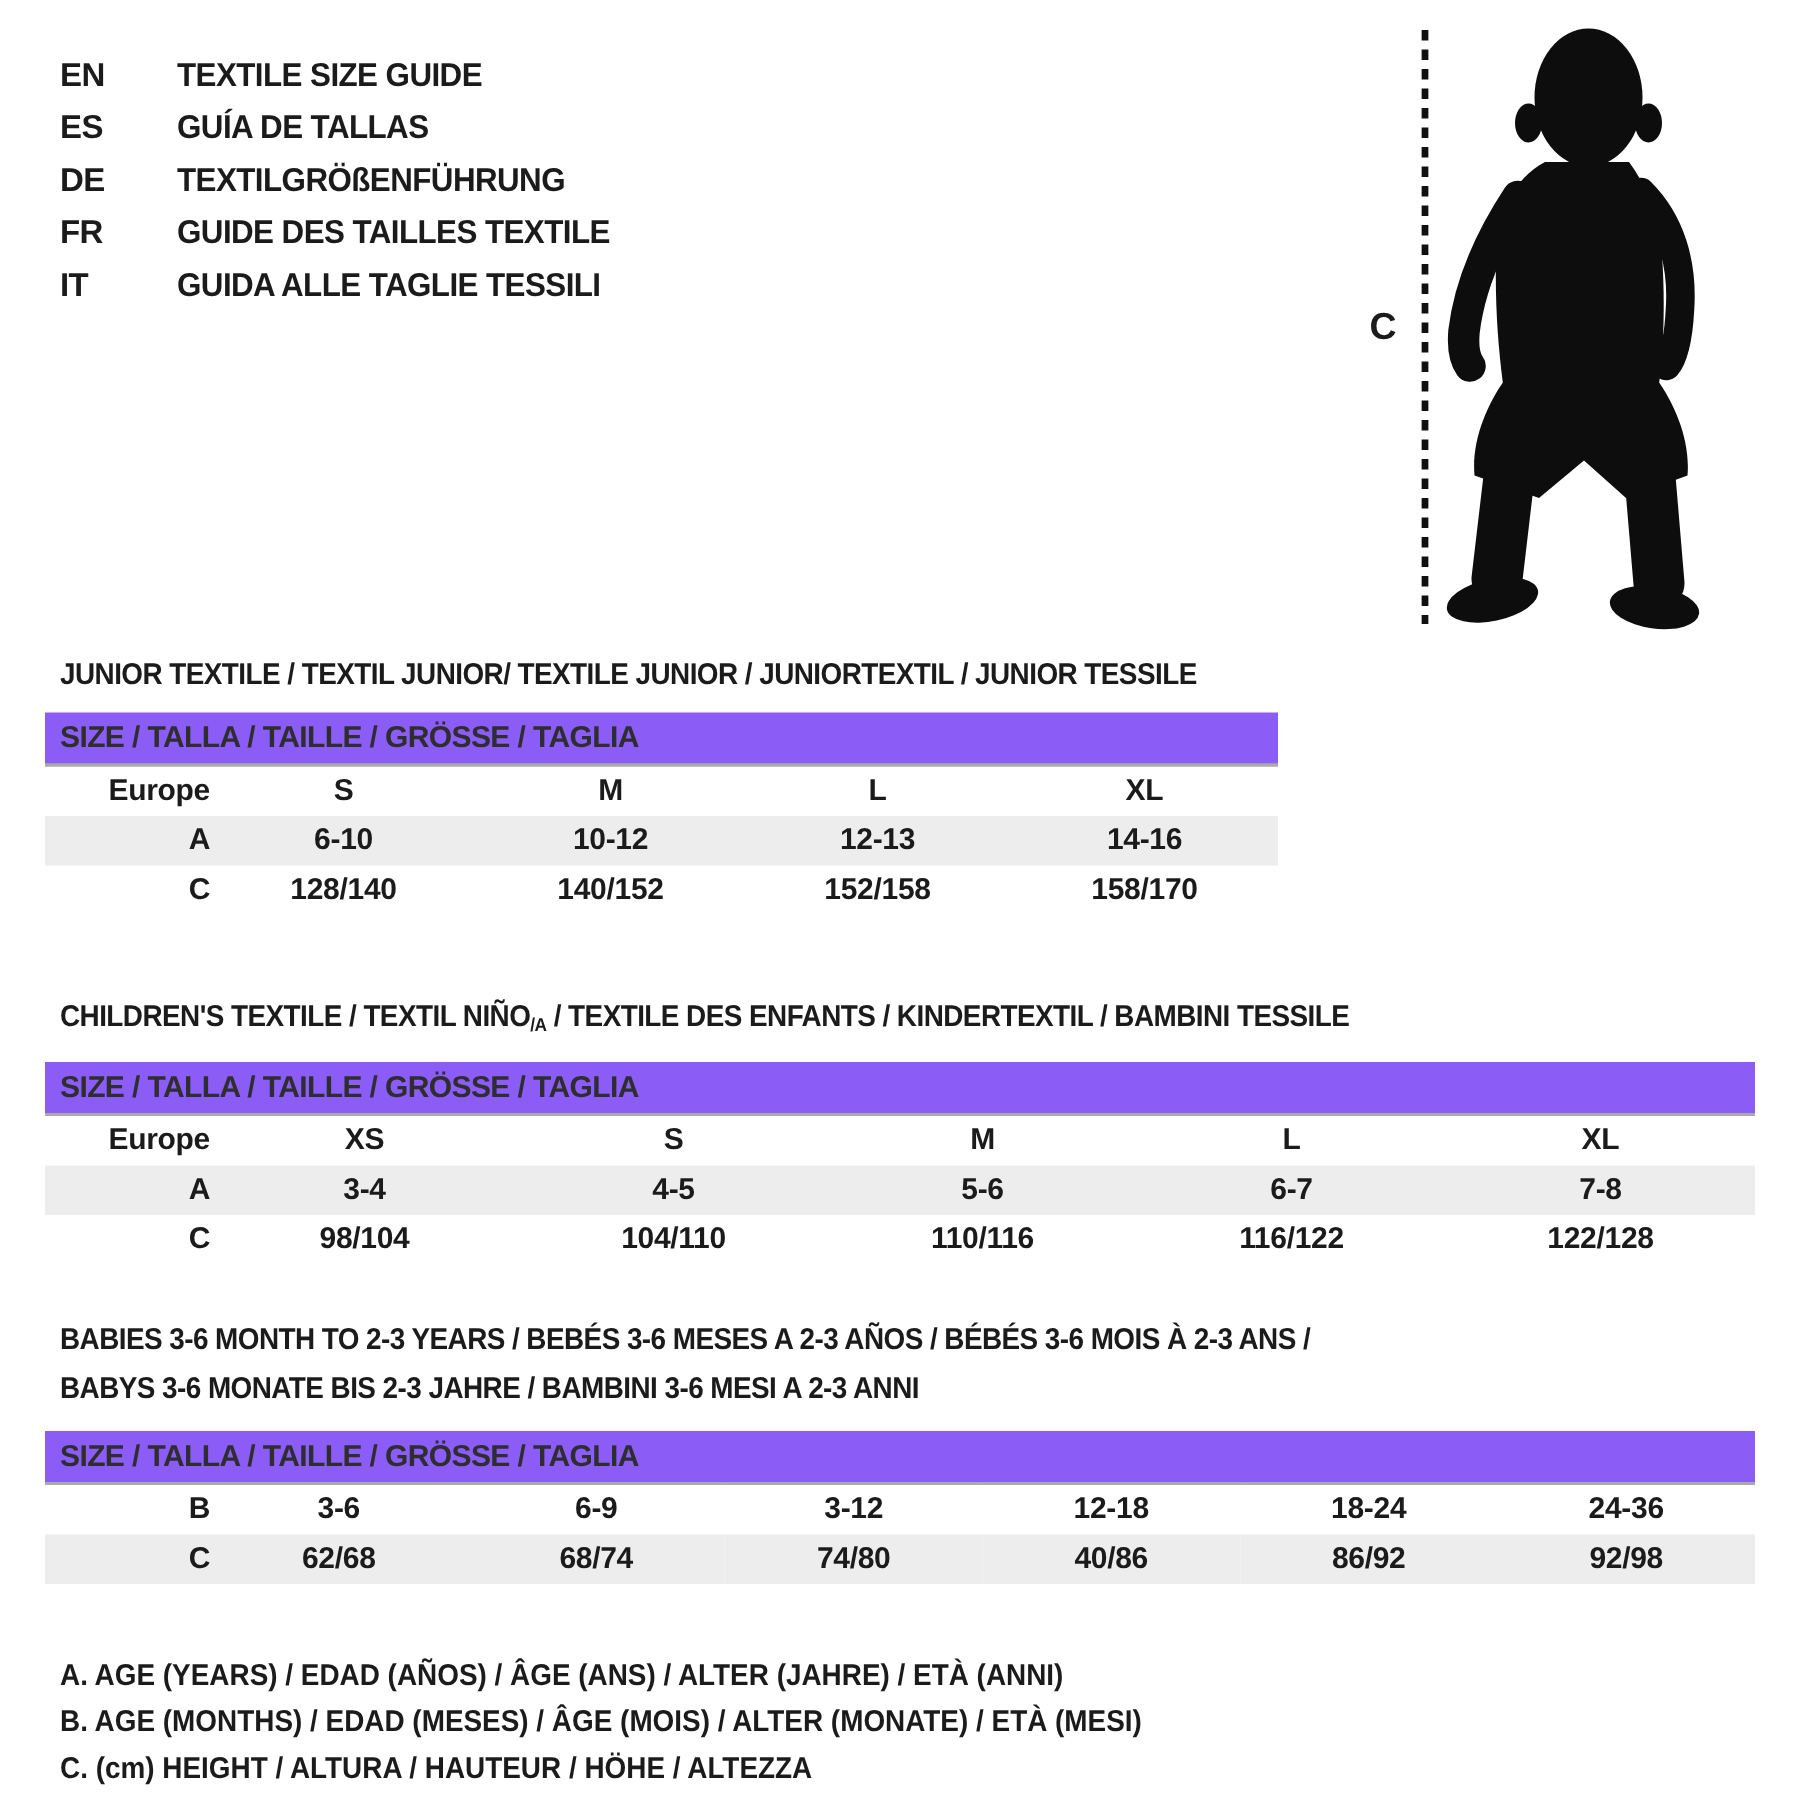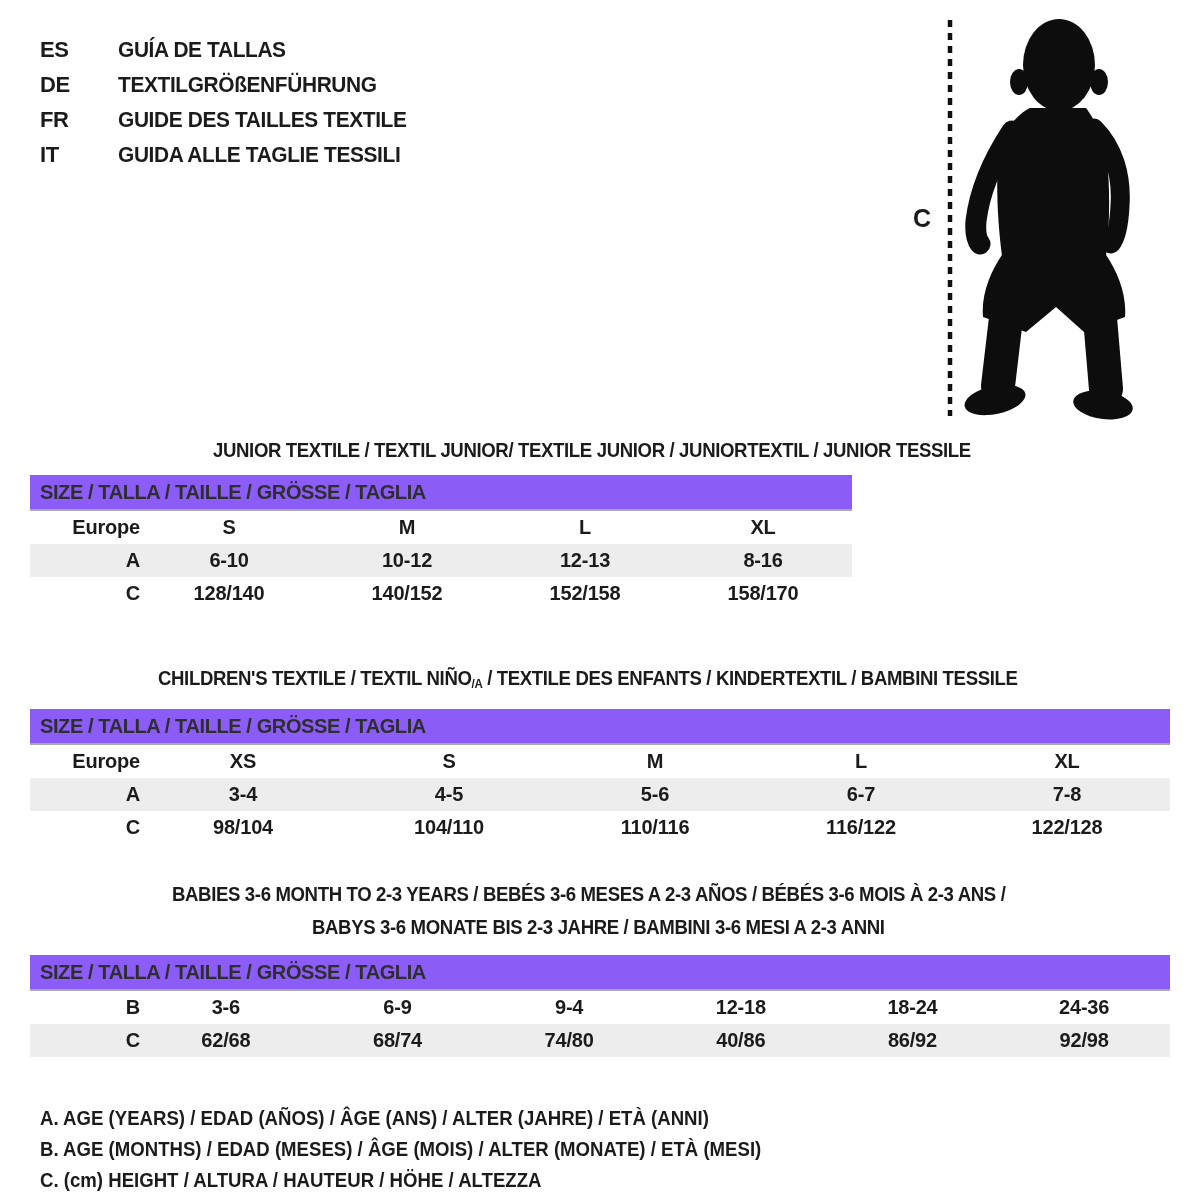--- a/index.html
+++ b/index.html
@@ -17,21 +17,21 @@
   .lang-row{display:flex;line-height:35px;font-size:22px;letter-spacing:-0.4px;}
   .lang-code{width:78px;flex:0 0 78px;}
   .lang-title{white-space:nowrap;display:inline-block;transform:scaleX(0.95);transform-origin:0 50%;}
 
   .figure{display:flex;align-items:center;height:400px;}
   .measure-label{font-size:25px;margin-right:15px;line-height:1;}
   .dash-line{margin-right:10px;flex:0 0 auto;}
   .baby{flex:0 0 auto;}
 
   
-  .section-title{margin-left:40px;font-size:20px;letter-spacing:-0.4px;line-height:24px;text-align:center;}
+  .section-title{margin-left:40px;font-size:20px;letter-spacing:-0.4px;line-height:24px;}
   .section-title .cond{display:inline-block;transform:scaleX(0.93);transform-origin:0 50%;white-space:nowrap;}
   .sub-mark{font-size:0.62em;vertical-align:-0.28em;}
   .t-junior{margin-top:20px;margin-bottom:13px;}
   .t-children{margin-top:56px;margin-bottom:13px;text-decoration:underline;}
   .t-babies{margin-top:34px;margin-bottom:11px;line-height:33px;}
 
   
   table.size-table{margin-left:30px;border-collapse:collapse;table-layout:fixed;}
   table.size-table.narrow{width:822px;}
   table.size-table.wide{width:1140px;}
@@ -53,20 +53,24 @@
   .legend-line .cond{display:inline-block;transform:scaleX(0.93);transform-origin:0 50%;white-space:nowrap;}
 </style>
 </head>
 <body>
 
 <div class="page">
 
   <div class="top-row">
     <div class="lang-list">
       <div class="lang-row">
+        <span class="lang-code">EN</span>
+        <span class="lang-title">TEXTILE SIZE GUIDE</span>
+      </div>
+      <div class="lang-row">
         <span class="lang-code">ES</span>
         <span class="lang-title">GUÍA DE TALLAS</span>
       </div>
       <div class="lang-row">
         <span class="lang-code">DE</span>
         <span class="lang-title">TEXTILGRÖßENFÜHRUNG</span>
       </div>
       <div class="lang-row">
         <span class="lang-code">FR</span>
         <span class="lang-title">GUIDE DES TAILLES TEXTILE</span>
@@ -128,21 +132,21 @@
         <td>S</td>
         <td>M</td>
         <td>L</td>
         <td>XL</td>
       </tr>
       <tr class="alt">
         <td class="lbl">A</td>
         <td>6-10</td>
         <td>10-12</td>
         <td>12-13</td>
-        <td>8-16</td>
+        <td>14-16</td>
       </tr>
       <tr>
         <td class="lbl">C</td>
         <td>128/140</td>
         <td>140/152</td>
         <td>152/158</td>
         <td>158/170</td>
       </tr>
     </tbody>
   </table>
@@ -209,21 +213,21 @@
     <thead>
       <tr>
         <th class="size-head" colspan="7">SIZE / TALLA / TAILLE / GRÖSSE / TAGLIA</th>
       </tr>
     </thead>
     <tbody>
       <tr>
         <td class="lbl">B</td>
         <td>3-6</td>
         <td>6-9</td>
-        <td>9-4</td>
+        <td>3-12</td>
         <td>12-18</td>
         <td>18-24</td>
         <td>24-36</td>
       </tr>
       <tr class="alt">
         <td class="lbl">C</td>
         <td>62/68</td>
         <td>68/74</td>
         <td>74/80</td>
         <td>40/86</td>

